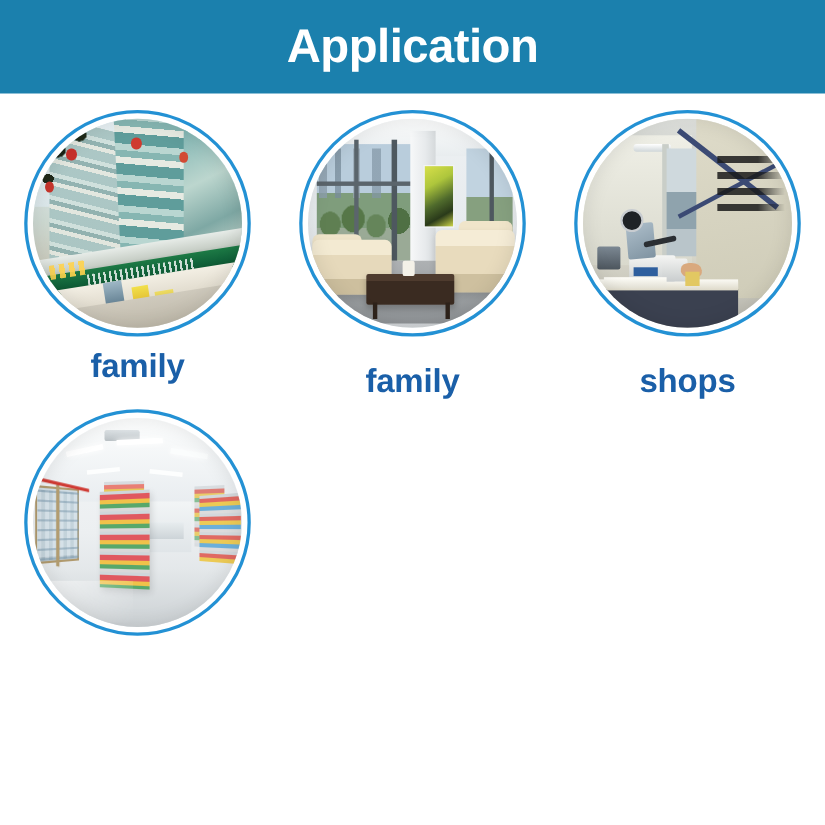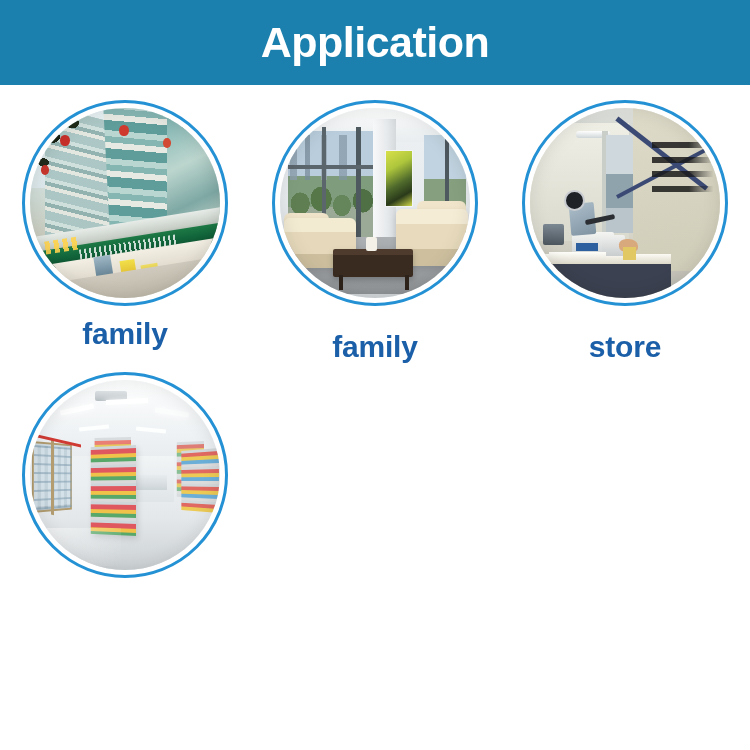--- a/index.html
+++ b/index.html
@@ -617,21 +617,21 @@
             <i class="mach2"></i>
             <i class="screen"></i>
             <i class="mic"></i>
             <i class="ring"></i>
             <i class="hand"></i>
             <i class="papers"></i>
             <i class="yellow"></i>
           </div>
         </div>
       </div>
-      <div class="card-label">store</div>
+      <div class="card-label">shops</div>
     </div>
 
     <div class="card row2">
       <div class="circle-frame">
         <div class="circle-clip">
           <div class="scene sc-cs">
             <i class="ceilc"></i>
             <i class="ac"></i>
             <i class="light1"></i>
             <i class="light2"></i>

